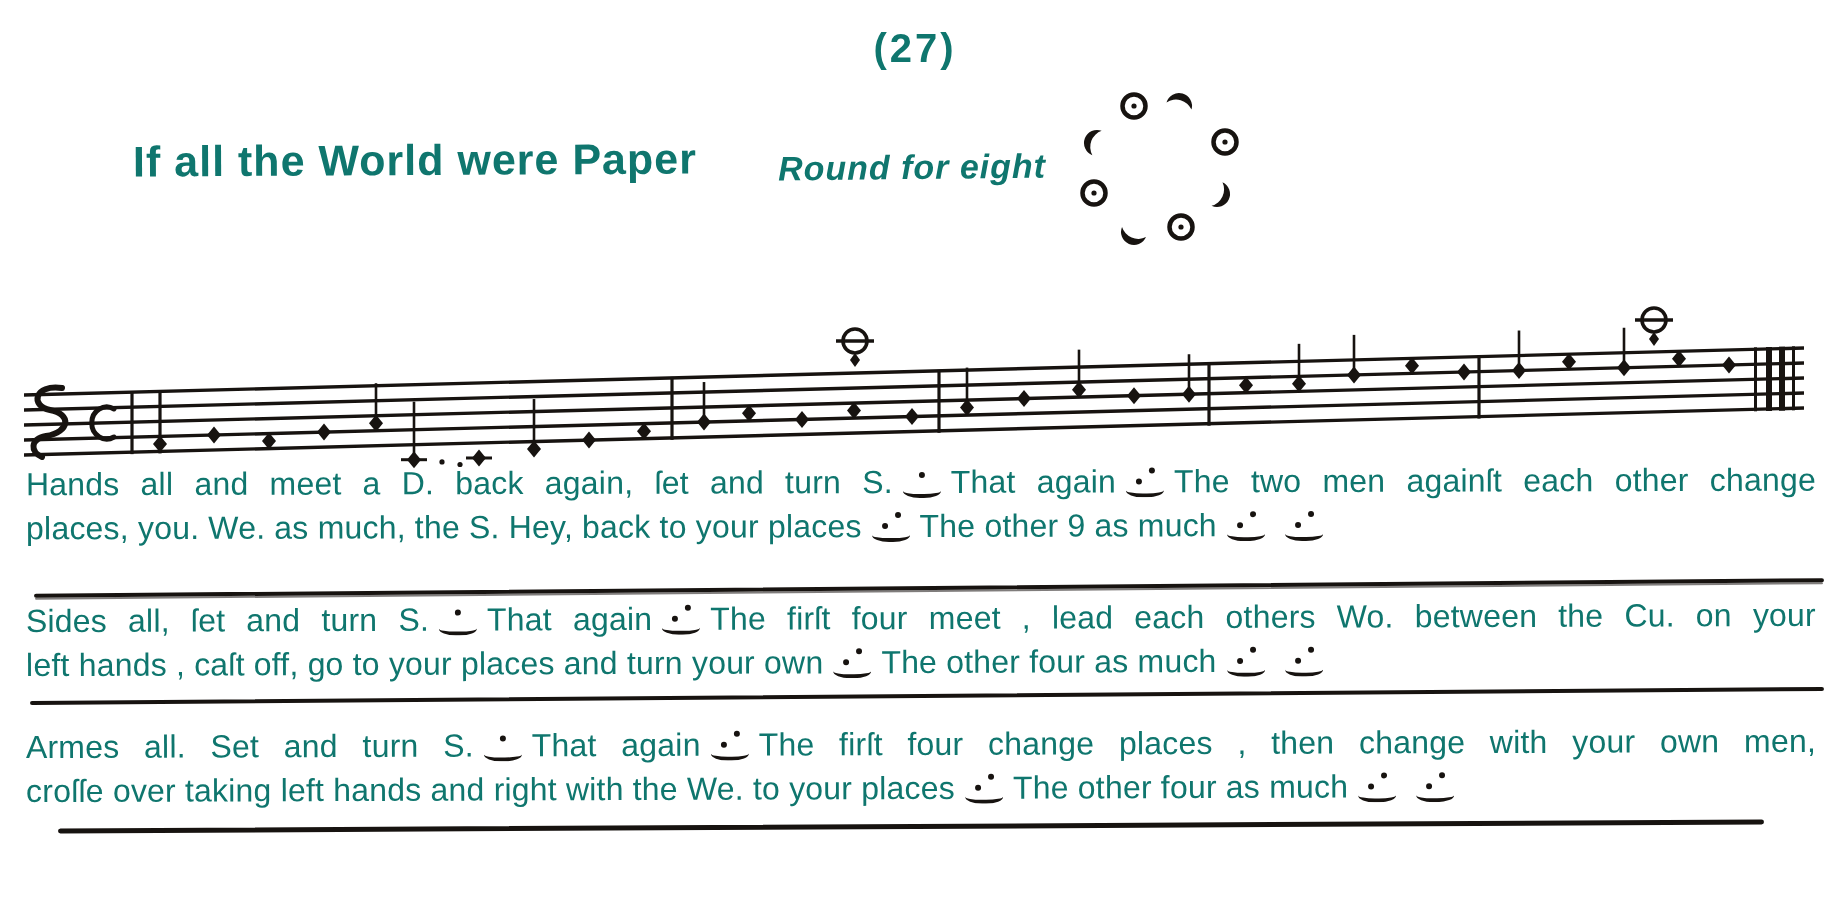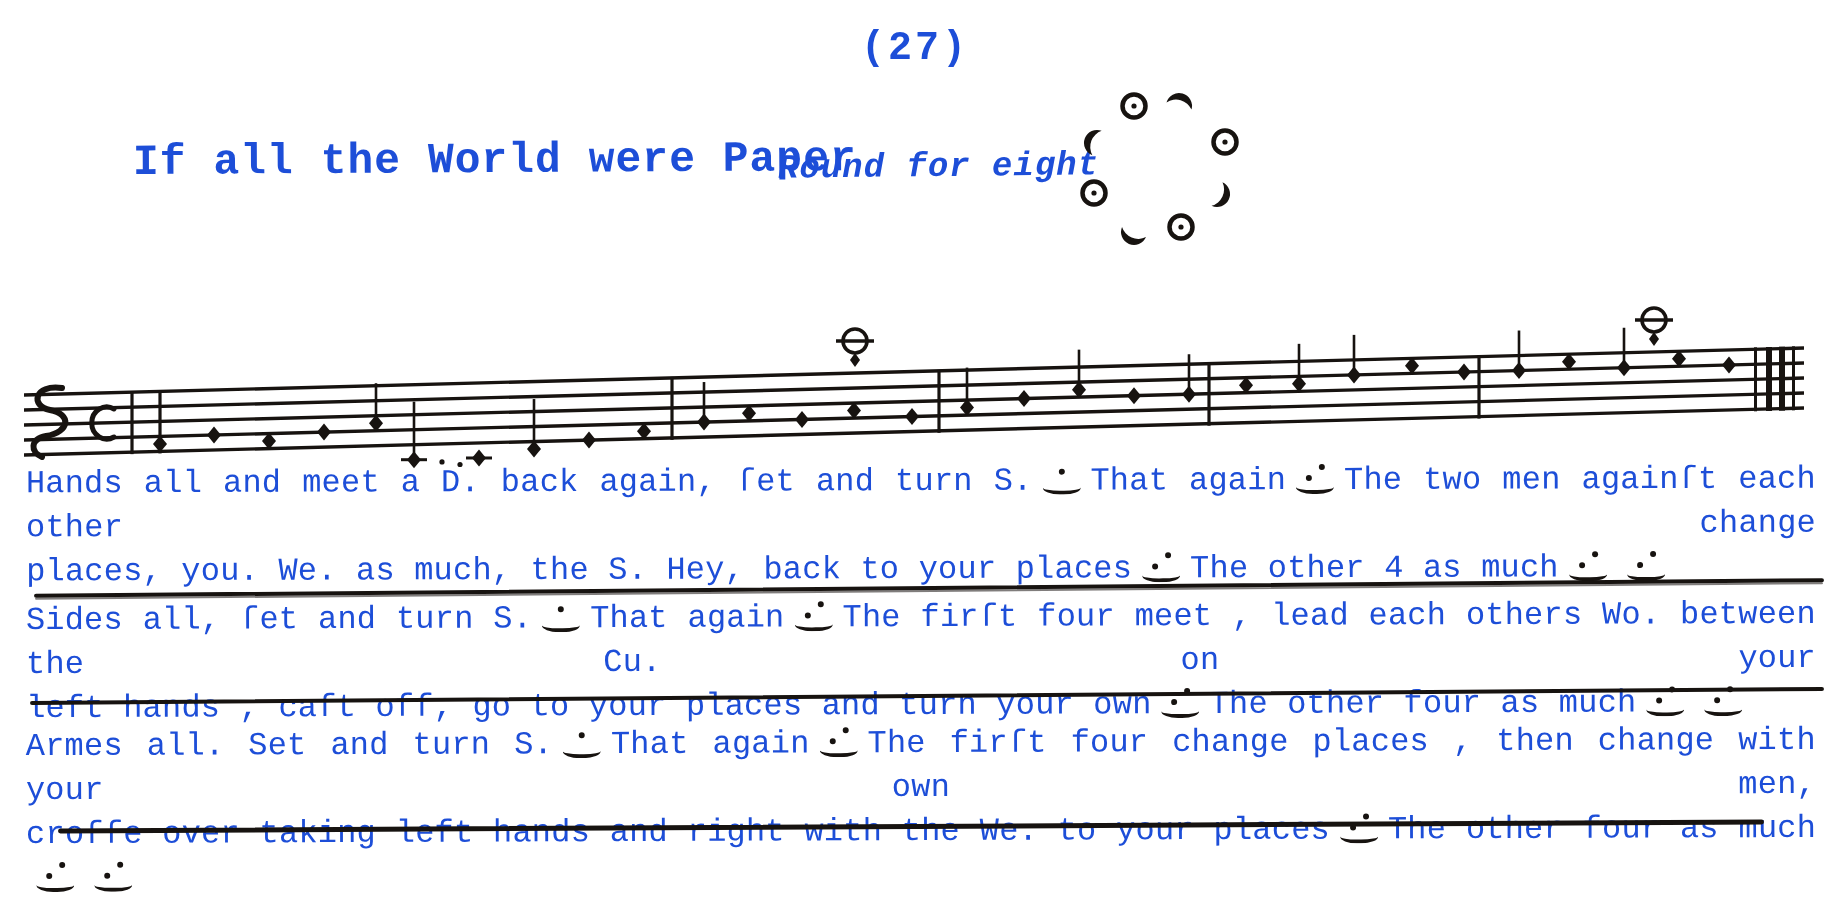--- a/index.html
+++ b/index.html
@@ -1,18 +1,18 @@
 <!DOCTYPE html>
 <html><head>
 <meta charset="utf-8">
 <style>
   html,body{margin:0;padding:0;background:#e8e8e8;}
   #screen{
     position:relative;width:1842px;height:902px;background:#ffffff;
-    font-family:Liberation Mono, monospace;color:#1d4ed8;overflow:hidden;
+    font-family:Liberation Sans, sans-serif;color:#0f766e;overflow:hidden;
   }
   
   .page-number{
     position:absolute;top:26px;left:845px;width:140px;text-align:center;
     font-size:40px;font-weight:bold;letter-spacing:3px;
   }
   .tune-title{
     position:absolute;top:136px;left:133px;
     font-size:43px;font-weight:bold;letter-spacing:1px;white-space:nowrap;
     transform:rotate(-0.3deg);
@@ -147,21 +147,21 @@
         <path d="M 1630 31.960674157303373 L 1635 38.96067415730337 L 1630 45.96067415730337 L 1625 38.96067415730337 Z" fill="#171310"></path>
         <rect x="1730" y="47.32022471910113" width="3" height="64" fill="#171310"></rect>
         <rect x="1742" y="47.003370786516854" width="6" height="64" fill="#171310"></rect>
         <rect x="1755" y="46.66011235955056" width="6" height="64" fill="#171310"></rect>
         <rect x="1768" y="46.31685393258427" width="3" height="64" fill="#171310"></rect>
       </svg>
   </div>
 
   <div class="instruction p1">
       <div class="iline"><span>Hands all and meet a D. back again, ſet and turn S.</span><span class="strain-mark m1"><i class="d1"></i></span><span>That again</span><span class="strain-mark m2"><i class="d1"></i><i class="d2"></i></span><span>The two men againſt each other change</span></div>
-      <div class="iline last"><span>places, you. We. as much, the S. Hey, back to your places</span><span class="strain-mark m2"><i class="d1"></i><i class="d2"></i></span><span>The other 4 as much</span><span class="strain-mark m2"><i class="d1"></i><i class="d2"></i></span><span class="strain-mark m2"><i class="d1"></i><i class="d2"></i></span></div>
+      <div class="iline last"><span>places, you. We. as much, the S. Hey, back to your places</span><span class="strain-mark m2"><i class="d1"></i><i class="d2"></i></span><span>The other 9 as much</span><span class="strain-mark m2"><i class="d1"></i><i class="d2"></i></span><span class="strain-mark m2"><i class="d1"></i><i class="d2"></i></span></div>
     </div>
   <div class="rule rule-1"></div>
 
   <div class="instruction p2">
       <div class="iline"><span>Sides all, ſet and turn S.</span><span class="strain-mark m1"><i class="d1"></i></span><span>That again</span><span class="strain-mark m2"><i class="d1"></i><i class="d2"></i></span><span>The firſt four meet , lead each others Wo. between the Cu. on your</span></div>
       <div class="iline last"><span>left hands ,  caſt off, go to your places and turn your own</span><span class="strain-mark m2"><i class="d1"></i><i class="d2"></i></span><span>The other four as much</span><span class="strain-mark m2"><i class="d1"></i><i class="d2"></i></span><span class="strain-mark m2"><i class="d1"></i><i class="d2"></i></span></div>
     </div>
   <div class="rule rule-2"></div>
 
   <div class="instruction p3">

